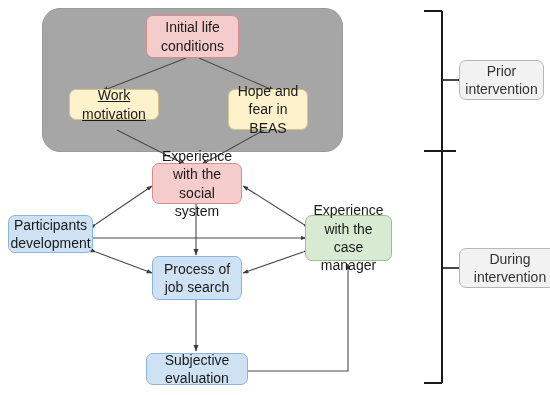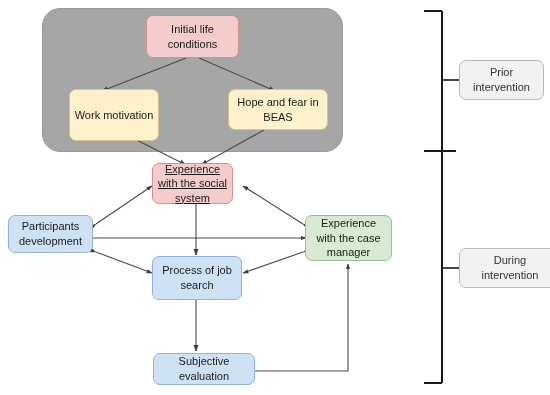--- a/index.html
+++ b/index.html
@@ -35,21 +35,21 @@
     box-sizing: border-box;
   }
   .node {
     position: absolute;
     box-sizing: border-box;
     border-radius: 7px;
     display: flex;
     align-items: center;
     justify-content: center;
     text-align: center;
-    font-size: 11px;
+    font-size: 14px;
     line-height: 1.32;
     color: #1a1a1a;
     padding: 2px 4px;
     border-width: 1px;
     border-style: solid;
   }
   .node-pink   { background: #f4cccc; border-color: #d88c8c; }
   .node-yellow { background: #fdf2cc; border-color: #d6c48a; }
   .node-blue   { background: #cfe2f3; border-color: #8fb4d9; }
   .node-green  { background: #d9ead3; border-color: #9cc08c; }
@@ -110,45 +110,45 @@
     <g stroke="#1a1a1a" stroke-width="1.6" fill="none">
       <path d="M442,80 L459,80"></path>
       <path d="M442,268 L459,268"></path>
     </g>
   </svg>
 
   <div class="node node-pink" style="left:146px; top:15px; width:93px; height:43px;">
     <span class="lbl">Initial life conditions</span>
   </div>
 
-  <div class="node node-yellow" style="left:69px; top:89px; width:90px; height:52px;">
+  <div class="node node-yellow" style="left:69px; top:89px; width:90px; height:31px;text-decoration:underline;">
     <span class="lbl">Work motivation</span>
   </div>
 
-  <div class="node node-yellow" style="left:228px; top:89px; width:100px; height:41px;">
+  <div class="node node-yellow" style="left:228px; top:89px; width:80px; height:41px;">
     <span class="lbl">Hope and fear in BEAS</span>
   </div>
 
-  <div class="node node-pink" style="left:152px; top:163px; width:81px; height:41px;text-decoration:underline;">
+  <div class="node node-pink" style="left:152px; top:163px; width:90px; height:41px;">
     <span class="lbl">Experience with the social system</span>
   </div>
 
   <div class="node node-blue" style="left:8px; top:215px; width:85px; height:38px;">
     <span class="lbl">Participants development</span>
   </div>
 
   <div class="node node-green" style="left:305px; top:215px; width:87px; height:46px;">
     <span class="lbl">Experience with the case manager</span>
   </div>
 
   <div class="node node-blue" style="left:152px; top:256px; width:90px; height:44px;">
     <span class="lbl">Process of job search</span>
   </div>
 
-  <div class="node node-blue" style="left:146px; top:353px; width:102px; height:32px;margin-left:7px;">
+  <div class="node node-blue" style="left:146px; top:353px; width:102px; height:32px;">
     <span class="lbl">Subjective evaluation</span>
   </div>
 
   <div class="node node-gray" style="left:459px; top:60px; width:85px; height:40px;">
     <span class="lbl">Prior intervention</span>
   </div>
 
   <div class="node node-gray" style="left:459px; top:248px; width:102px; height:40px;">
     <span class="lbl">During intervention</span>
   </div>

